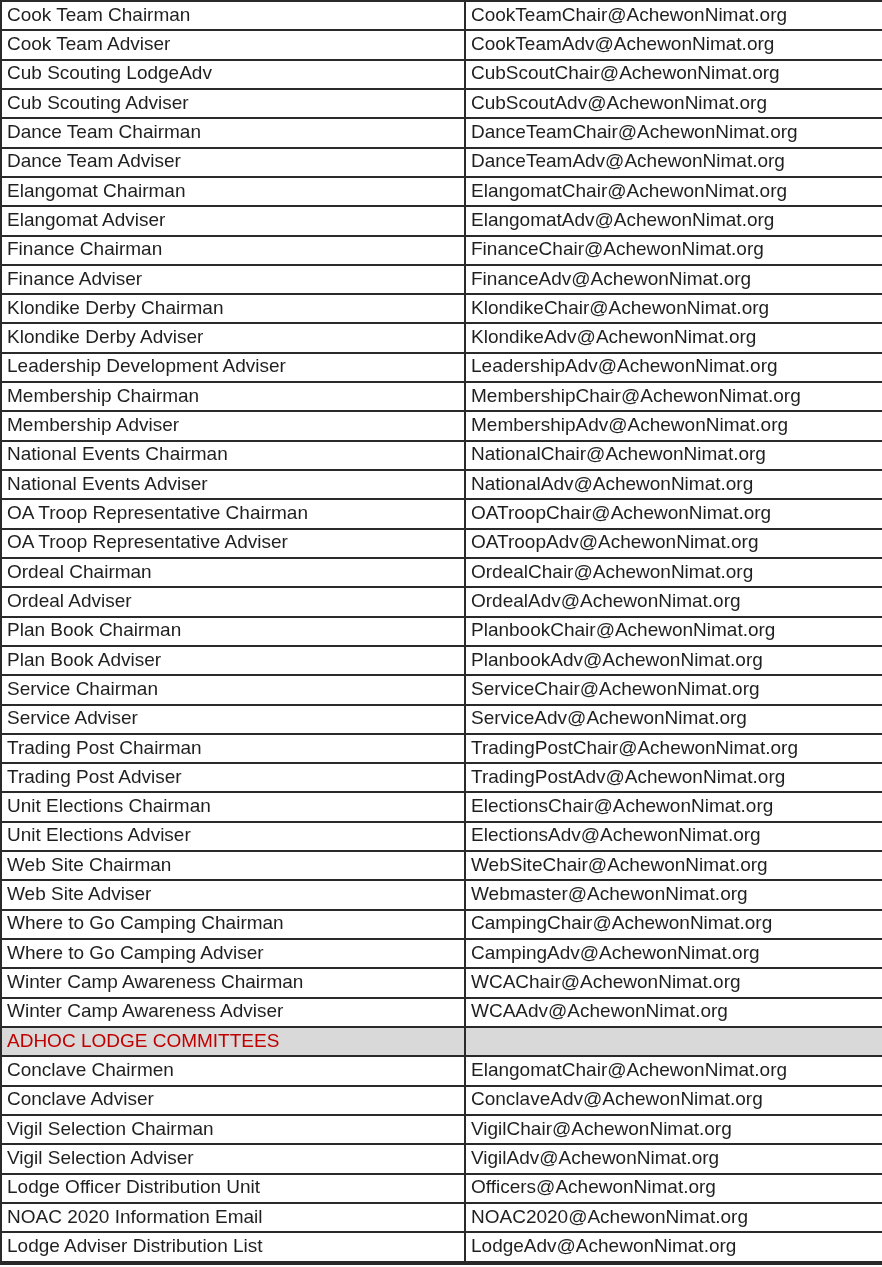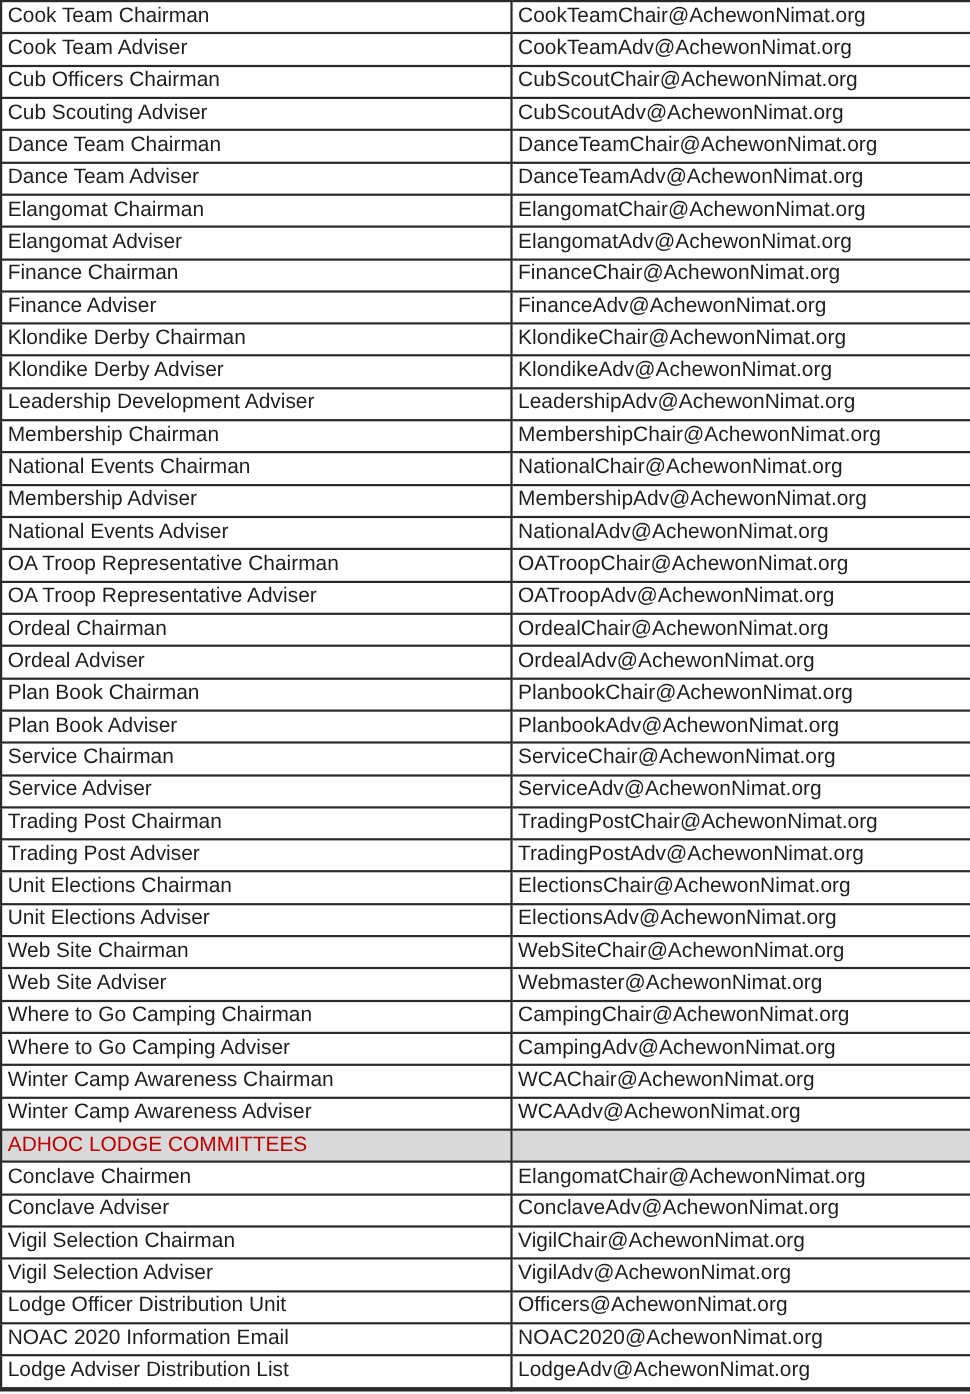--- a/index.html
+++ b/index.html
@@ -60,21 +60,21 @@
   <tbody>
       <tr>
         <td>Cook Team Chairman</td>
         <td>CookTeamChair@AchewonNimat.org</td>
       </tr>
       <tr>
         <td>Cook Team Adviser</td>
         <td>CookTeamAdv@AchewonNimat.org</td>
       </tr>
       <tr>
-        <td>Cub Officers Chairman</td>
+        <td>Cub Scouting LodgeAdv</td>
         <td>CubScoutChair@AchewonNimat.org</td>
       </tr>
       <tr>
         <td>Cub Scouting Adviser</td>
         <td>CubScoutAdv@AchewonNimat.org</td>
       </tr>
       <tr>
         <td>Dance Team Chairman</td>
         <td>DanceTeamChair@AchewonNimat.org</td>
       </tr>
@@ -108,26 +108,26 @@
       </tr>
       <tr>
         <td>Leadership Development Adviser</td>
         <td>LeadershipAdv@AchewonNimat.org</td>
       </tr>
       <tr>
         <td>Membership Chairman</td>
         <td>MembershipChair@AchewonNimat.org</td>
       </tr>
       <tr>
+        <td>Membership Adviser</td>
+        <td>MembershipAdv@AchewonNimat.org</td>
+      </tr>
+      <tr>
         <td>National Events Chairman</td>
         <td>NationalChair@AchewonNimat.org</td>
-      </tr>
-      <tr>
-        <td>Membership Adviser</td>
-        <td>MembershipAdv@AchewonNimat.org</td>
       </tr>
       <tr>
         <td>National Events Adviser</td>
         <td>NationalAdv@AchewonNimat.org</td>
       </tr>
       <tr>
         <td>OA Troop Representative Chairman</td>
         <td>OATroopChair@AchewonNimat.org</td>
       </tr>
       <tr>

